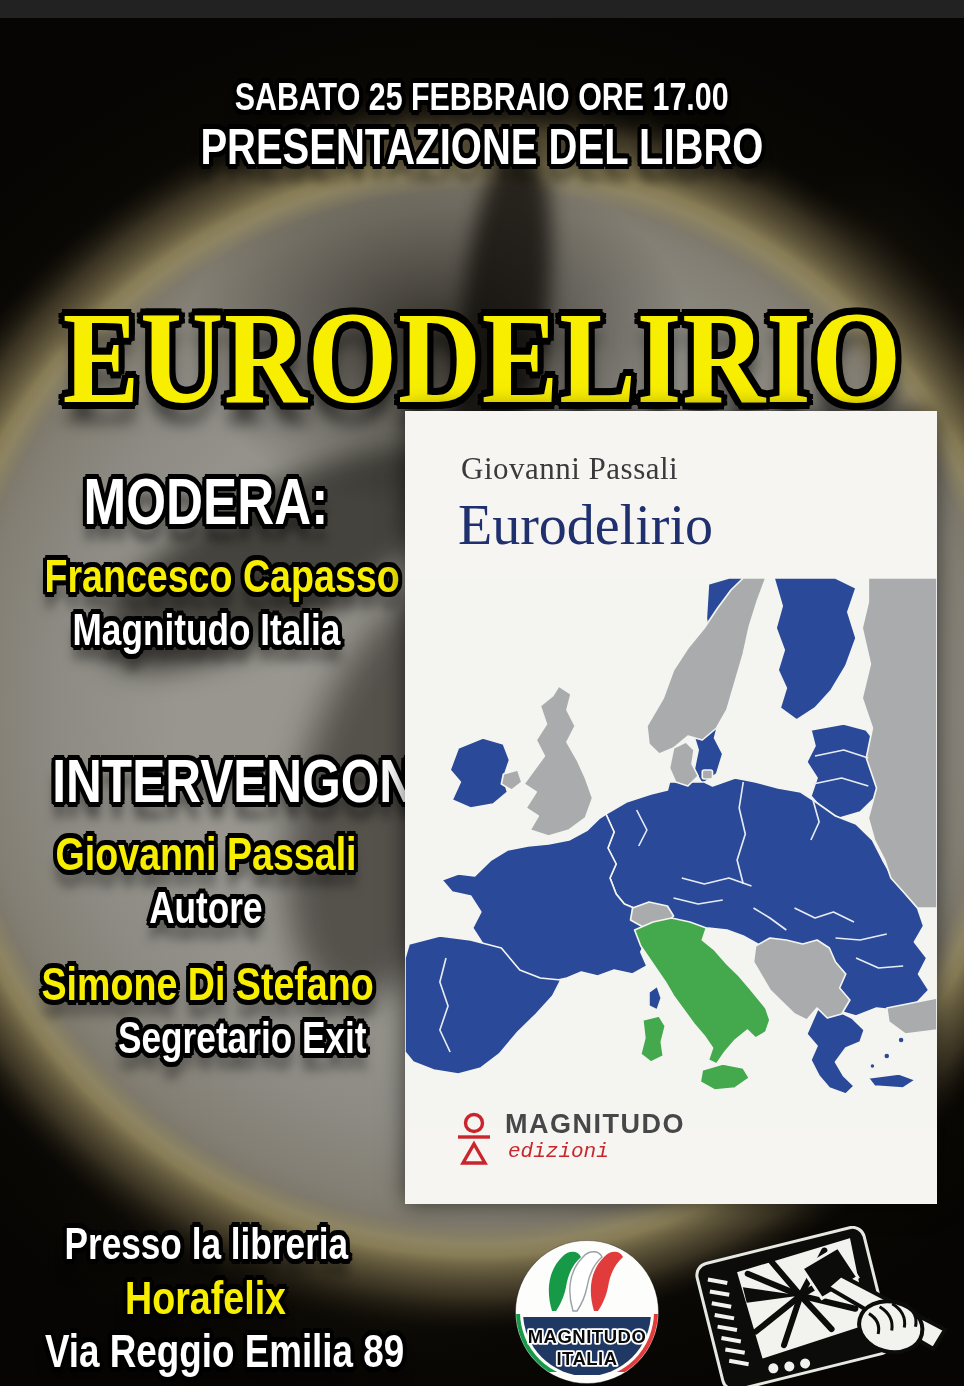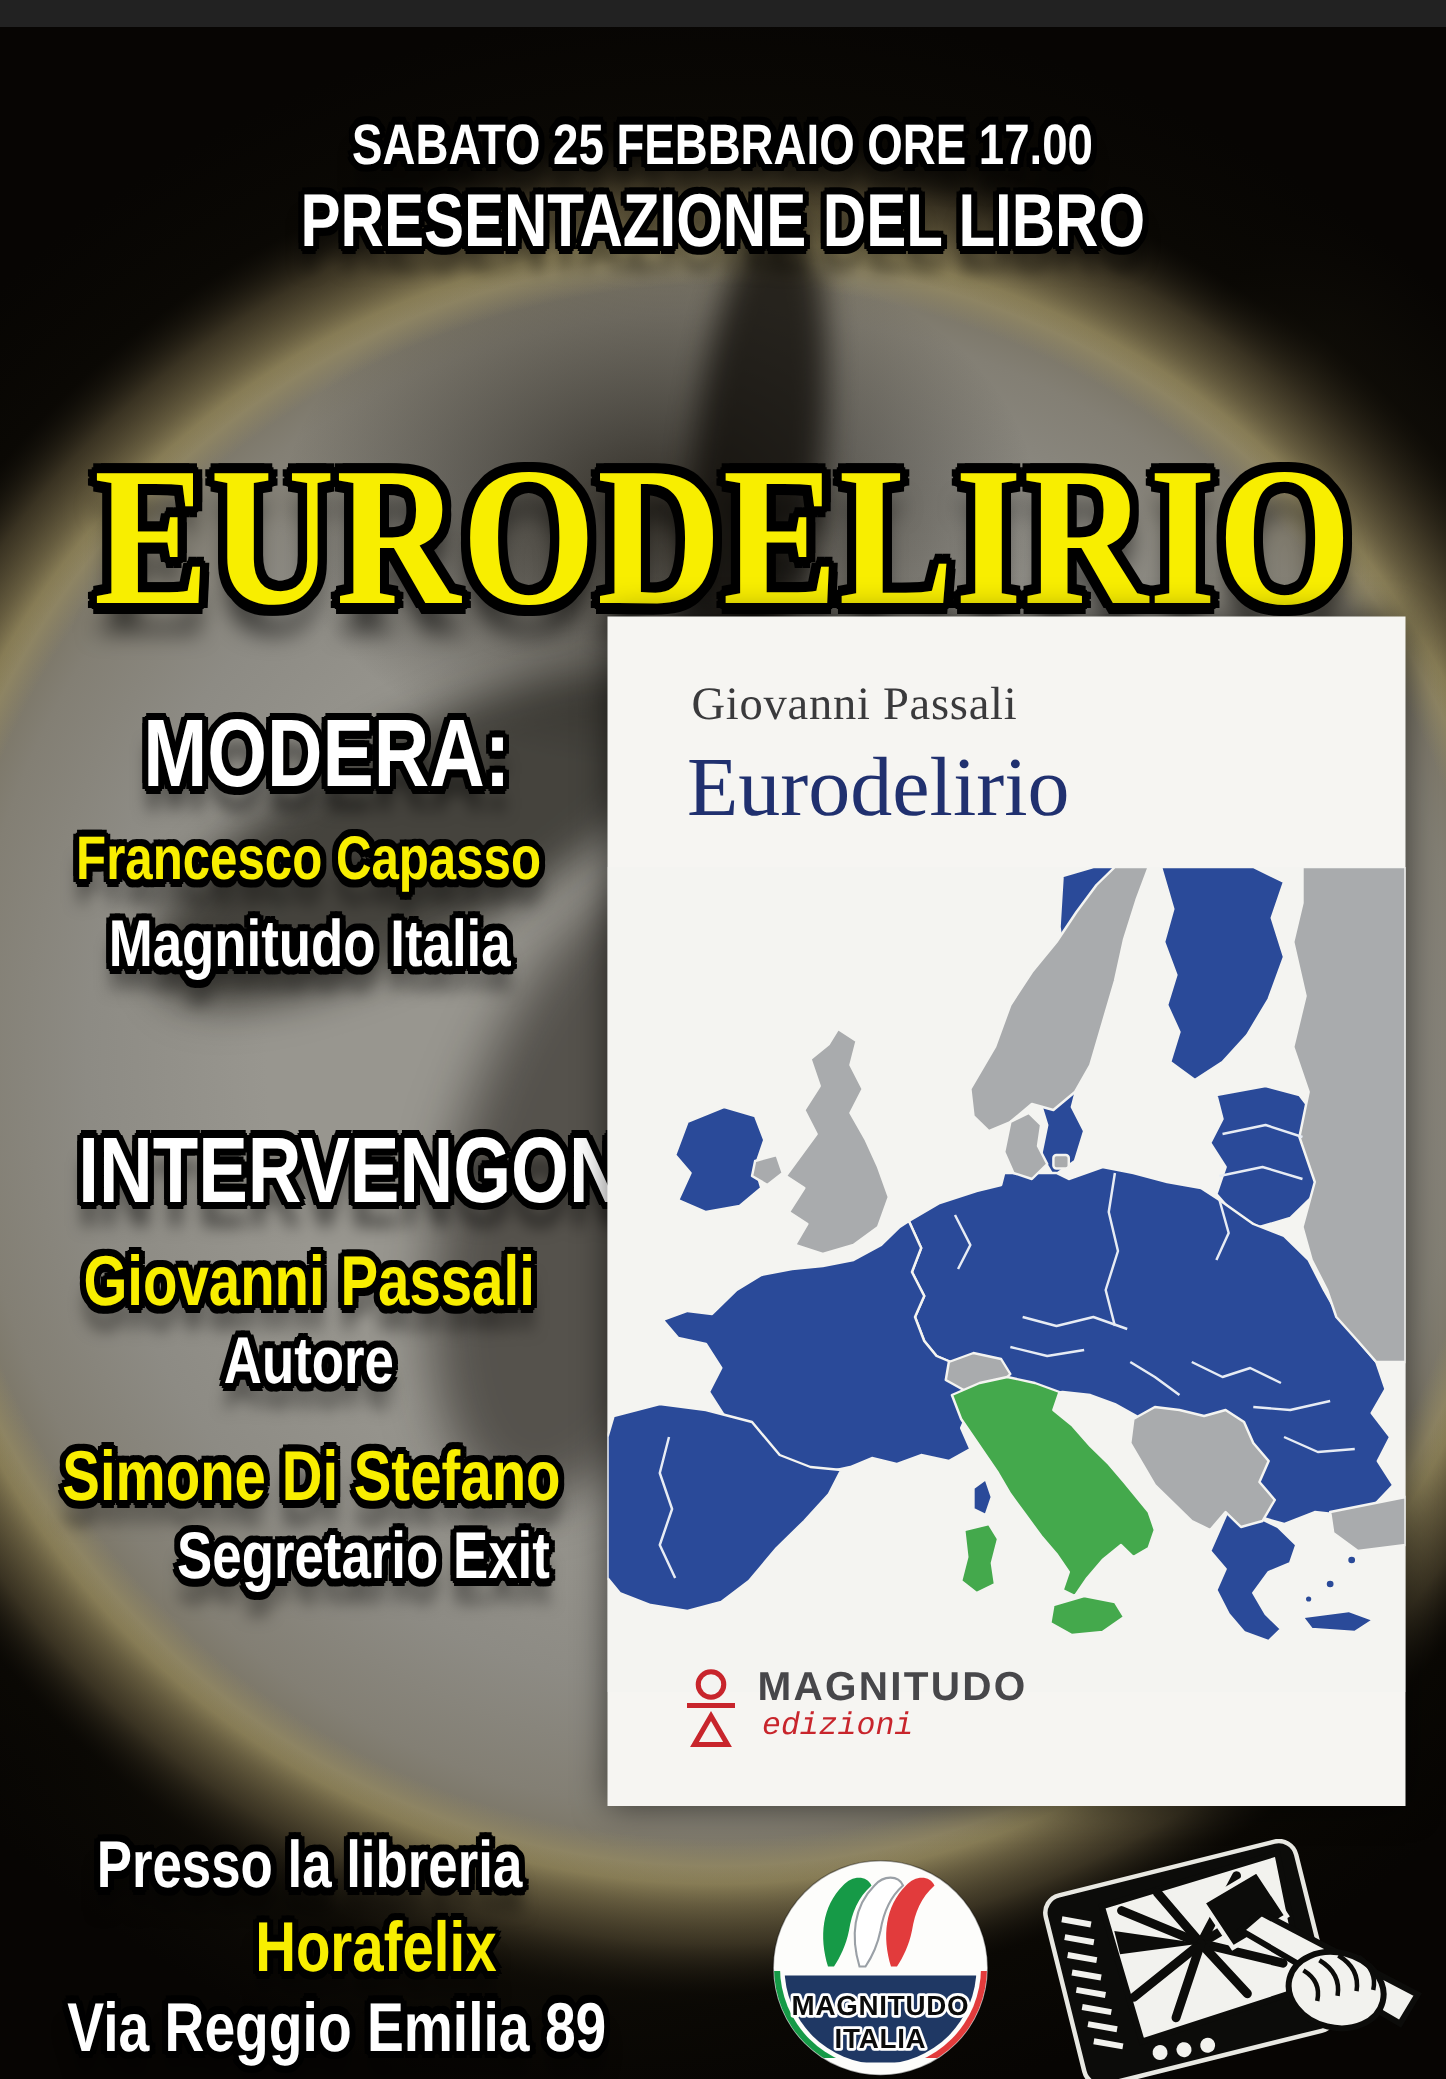--- a/index.html
+++ b/index.html
@@ -46,30 +46,30 @@
       -4px -4px 0 #000,4px -4px 0 #000,-4px 4px 0 #000,4px 4px 0 #000,
       -7px 3px 0 #000,7px 3px 0 #000,-7px -3px 0 #000,7px -3px 0 #000,
       -3px 7px 0 #000,3px 7px 0 #000,-3px -7px 0 #000,3px -7px 0 #000,
       0 20px 16px rgba(0,0,0,.6);
   }
   .cond-t{display:inline-block; transform:scaleX(.87); transform-origin:50% 50%; white-space:nowrap; letter-spacing:1px;}
 
   
   .leftcol-line{width:412px;}
   .yellow{color:var(--accent-yellow,#F8EE00);}
-  .h-modera{top:452px; font-size:64px;padding-left:12px;}
-  .n-capasso{top:534px; font-size:41px;}
+  .h-modera{top:452px; font-size:64px;}
+  .n-capasso{top:534px; font-size:47px;}
   .a-magnitudo{top:590px; font-size:44px;}
   .h-interv{top:732px; font-size:62px;}
   .n-passali{top:812px; font-size:47px;}
   .r-autore{top:868px; font-size:44px;}
   .n-distefano{top:942px; font-size:47px;}
   .r-segretario{top:998px; font-size:44px;padding-left:36px;}
   .v-presso{top:1204px; font-size:44px;}
-  .v-horafelix{top:1256px; font-size:47px;padding-left:45px;}
+  .v-horafelix{top:1256px; font-size:47px;}
   .v-via{top:1310px; font-size:46px;}
 
   
   .cover{
     position:absolute; left:405px; top:393px; width:532px; height:793px;
     background:#f6f5f2; box-shadow:0 0 22px rgba(0,0,0,.6);
   }
   .cover-author{
     position:absolute; left:56px; top:40px;
     font-family:"Liberation Serif",serif; font-size:31px; color:#3a3a3c; letter-spacing:.5px;

